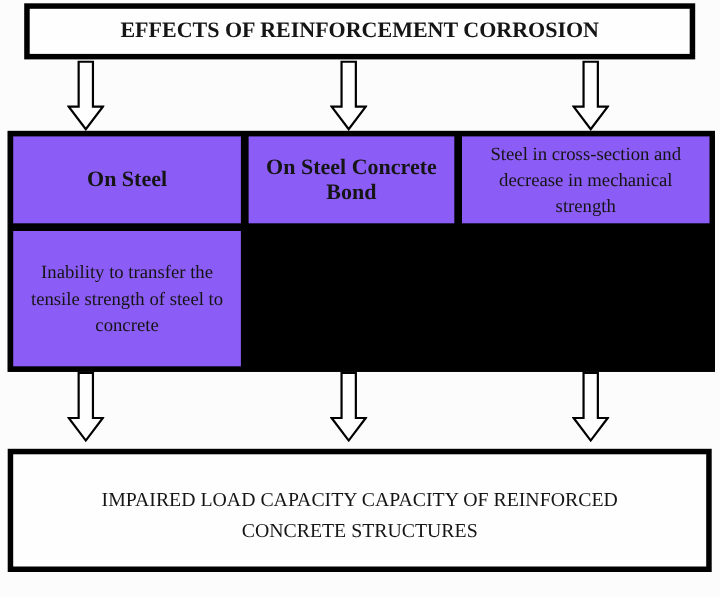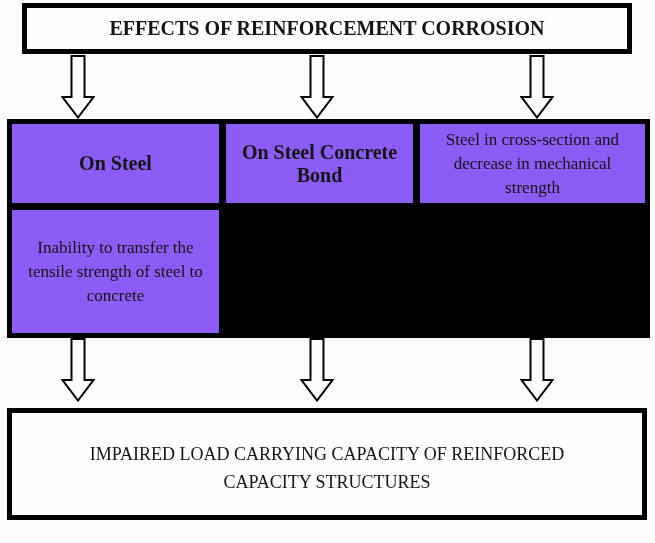--- a/index.html
+++ b/index.html
@@ -126,16 +126,16 @@
         <polygon points="10.5,1 23.5,1 23.5,42 32.5,42 17,62.5 1.5,42 10.5,42" fill="#fefefe" stroke="#000" stroke-width="2"></polygon>
       </svg>
   </div>
   <div class="arrow row-bottom a3">
     <svg viewBox="0 0 34 64">
         <polygon points="10.5,1 23.5,1 23.5,42 32.5,42 17,62.5 1.5,42 10.5,42" fill="#fefefe" stroke="#000" stroke-width="2"></polygon>
       </svg>
   </div>
 
   <div class="box bottom-box">
-    <span class="wrap">IMPAIRED LOAD CARRYING CAPACITY OF REINFORCED CAPACITY STRUCTURES</span>
+    <span class="wrap">IMPAIRED LOAD CAPACITY CAPACITY OF REINFORCED CONCRETE STRUCTURES</span>
   </div>
 
 </div>
 
 </body></html>

